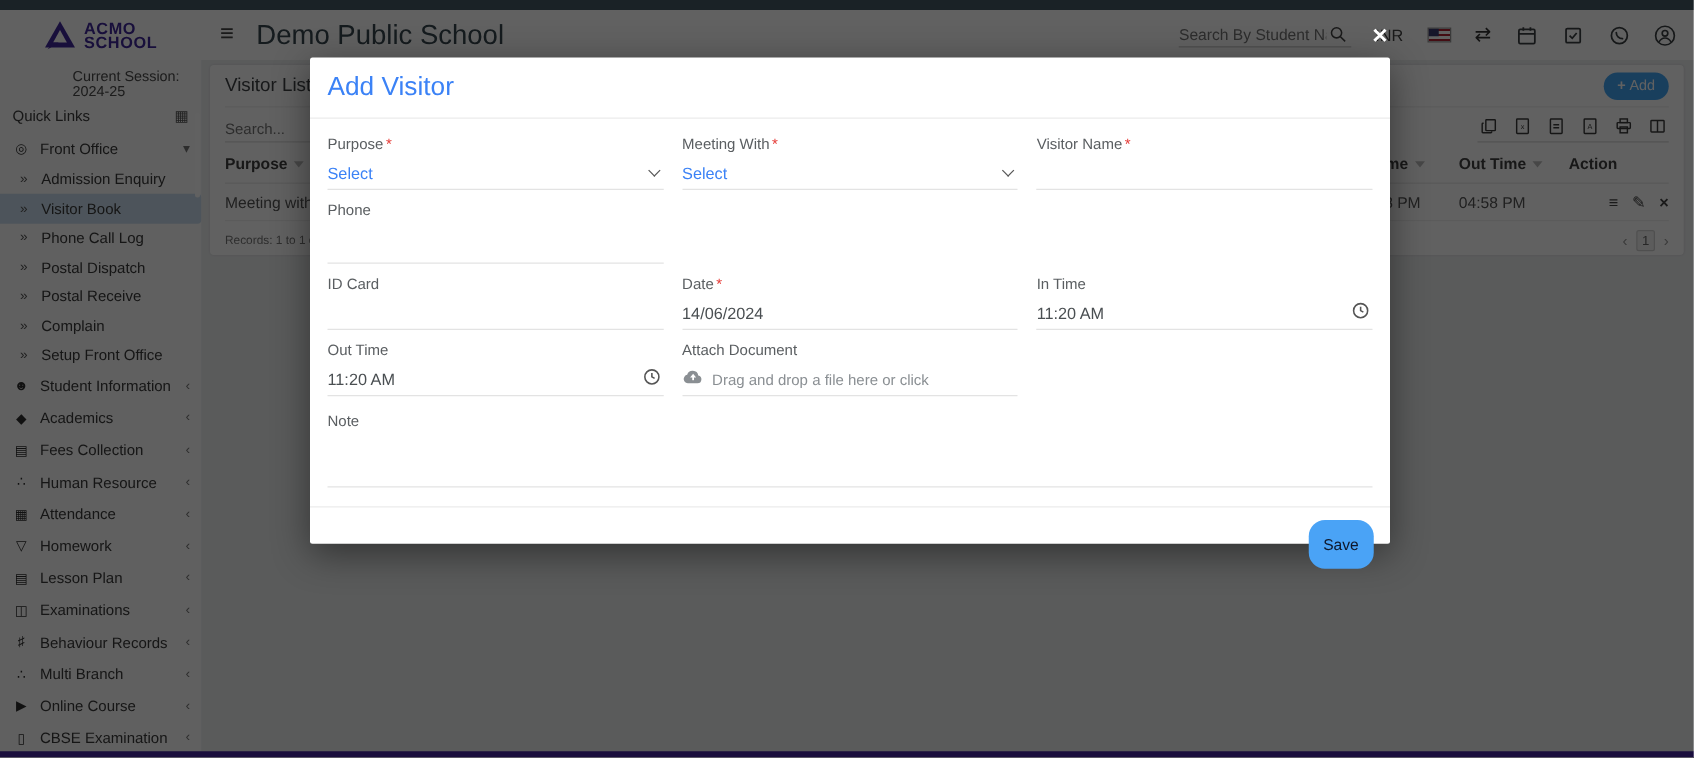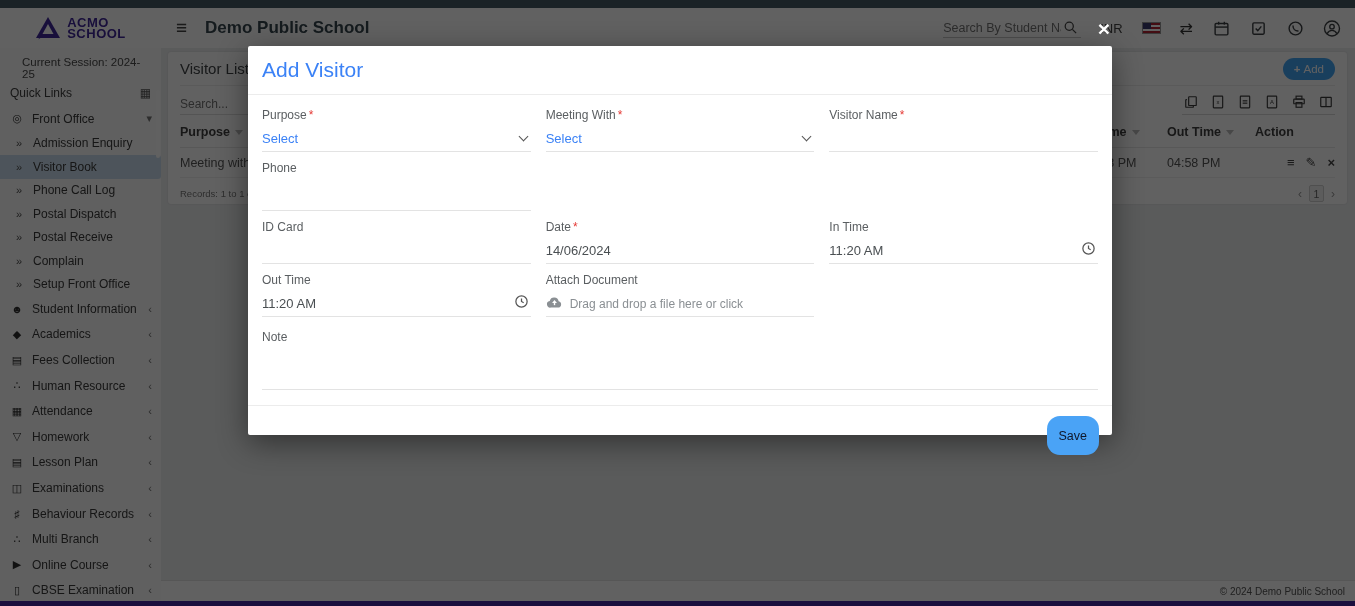--- a/index.html
+++ b/index.html
@@ -7,35 +7,35 @@
   .screen { position:relative; width:1355px; height:606px; overflow:hidden;
             font-family:"Liberation Sans", sans-serif; background:#edeef0; }
 
   
   .topstrip { position:absolute; top:0; left:0; right:0; height:8px; background:#455a64; }
   .header { position:absolute; top:8px; left:0; right:0; height:40px; background:#ffffff;
             display:flex; align-items:center; z-index:2; }
   .logo { width:162px; height:40px; display:flex; align-items:center; justify-content:center; gap:5px; background:#fff; }
   .logo-text { color:#41289b; font-weight:bold; font-size:13px; line-height:11.5px; letter-spacing:.5px; }
   .hamburger { font-size:19px; color:#444; margin-left:14px; cursor:pointer; }
-  .school-title { font-size:17px; font-weight:bold; color:#37474f; margin-left:18px; }
+  .school-title { font-size:22px; font-weight:normal; color:#37474f; margin-left:18px; }
   .header-right { margin-left:auto; display:flex; align-items:center; gap:19px; padding-right:14px; }
   .hsearch { display:flex; align-items:center; border-bottom:1px solid #c9c9c9; width:138px; }
   .hsearch input { border:0; outline:none; font-size:12.5px; color:#555; width:118px;
                    font-family:"Liberation Sans",sans-serif; background:transparent; }
   .hicon { width:18px; height:18px; display:inline-flex; align-items:center; justify-content:center; color:#3c4043; }
   .inr { font-size:13px; color:#444; }
   .flag { width:19px; height:12px; background:repeating-linear-gradient(#b22234 0 2px,#fff 2px 4px); position:relative; border:.5px solid #999; }
   .flag::after { content:""; position:absolute; top:0; left:0; width:8px; height:6px; background:#3c3b6e; }
   .exch { font-size:16px; color:#333; }
 
   
   .sidebar { position:absolute; left:0; top:48px; width:161px; bottom:5px; background:#fbfbfb; z-index:1; }
   .sb-thumb { position:absolute; right:1px; top:42px; width:4px; height:68px; background:#fff; border-radius:2px; }
-  .side-session { font-size:11.5px; color:#4a4a4a; padding:8px 10px 3px 22px; }
+  .side-session { font-size:11.5px; color:#4a4a4a; padding:8px 10px 3px 22px;margin-left:36px; }
   .side-quick { display:flex; align-items:center; justify-content:space-between; padding:3px 10px 6px 10px;
                 font-size:12px; color:#3d3d3d; }
   .grid-glyph { font-size:12px; color:#555; }
   .menu { font-size:12px; color:#3a3a3a; }
   .mi { display:flex; align-items:center; height:23.5px; padding:0 9px; cursor:pointer; }
   .mi.parent { height:25.6px; }
   .mi-icon { width:16px; margin-right:7px; font-size:11px; color:#2e2e2e; text-align:center; flex:0 0 16px;}
   .mi-arr { width:12px; margin:0 5px 0 7px; color:#555; font-size:11px; }
   .mi-label { white-space:nowrap; }
   .mi-chev { margin-left:auto; color:#777; font-size:11px; }
@@ -346,21 +346,20 @@
       </div>
       <div class="tfoot">
         <span class="records">Records: 1 to 1 of 1</span>
         <span class="pager">
           <span>‹</span>
           <span class="pagebox">1</span>
           <span>›</span>
         </span>
       </div>
     </section>
-    <div class="footerbar">© 2024 Demo Public School</div>
   </main>
 
   <div class="botstrip"></div>
   <div class="overlay"></div>
 
   <div class="modal">
     <span class="modal-close">×</span>
     <div class="m-title">Add Visitor</div>
     <div class="m-body">
       <div class="fg">

